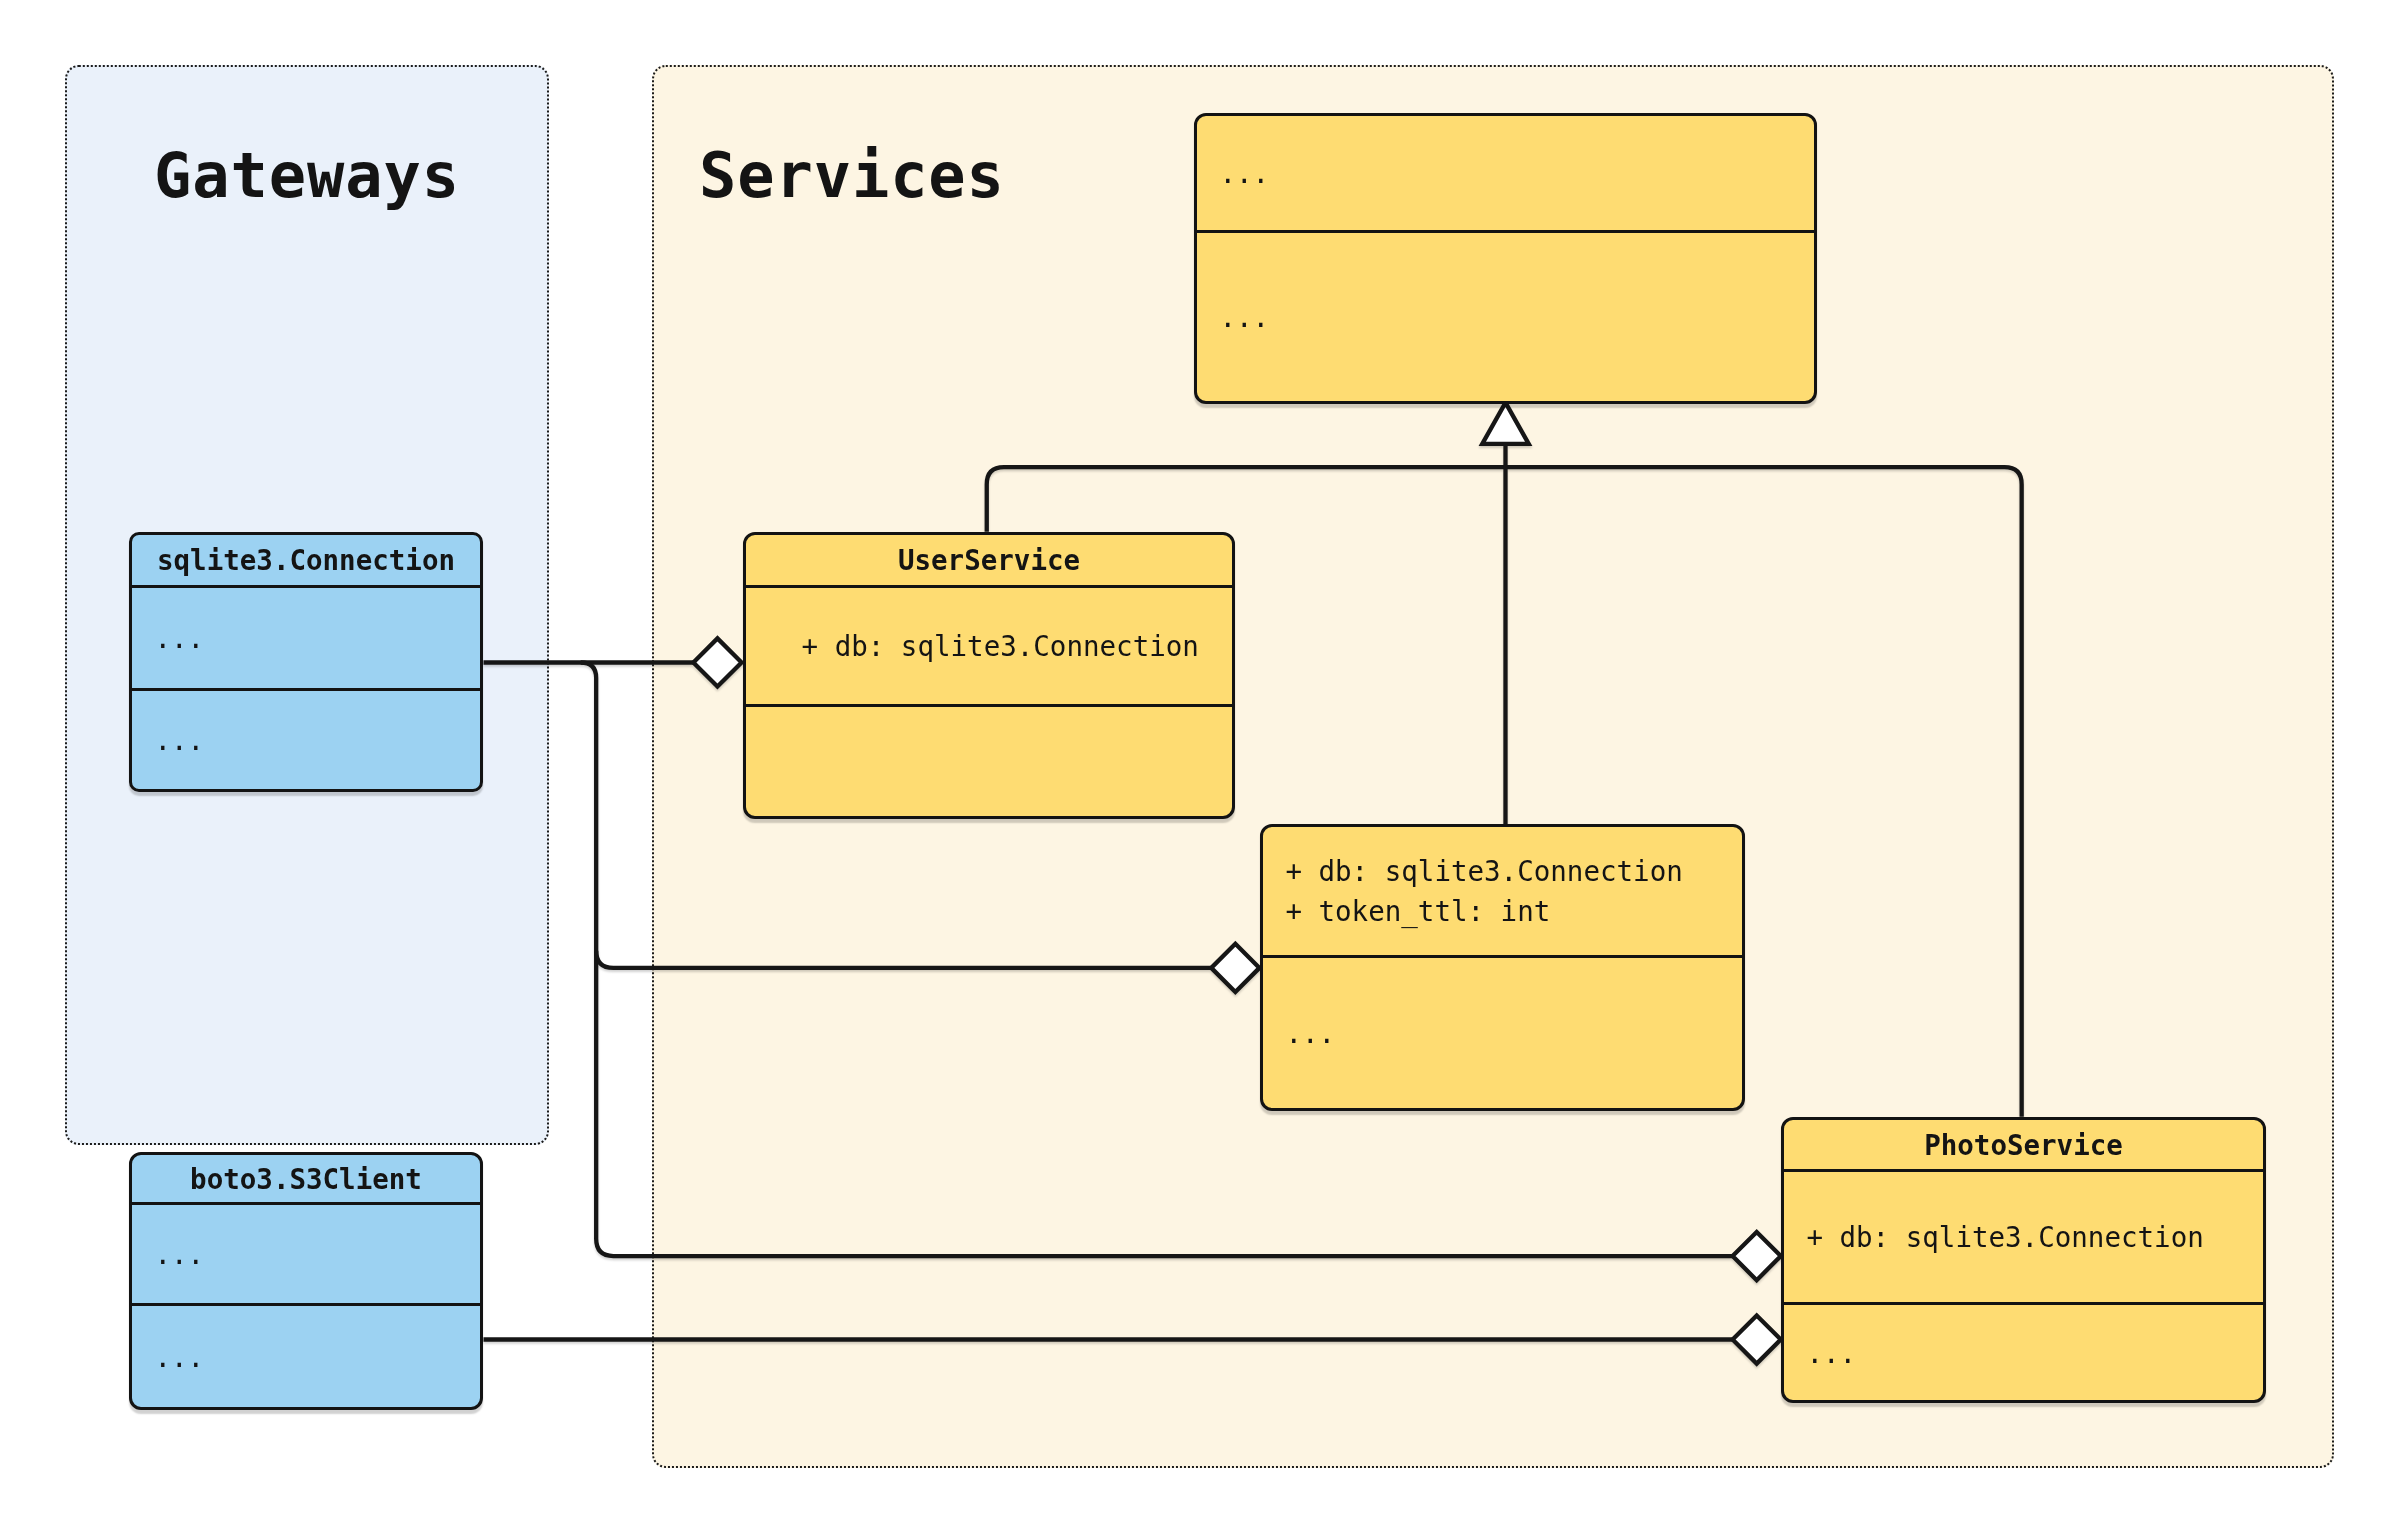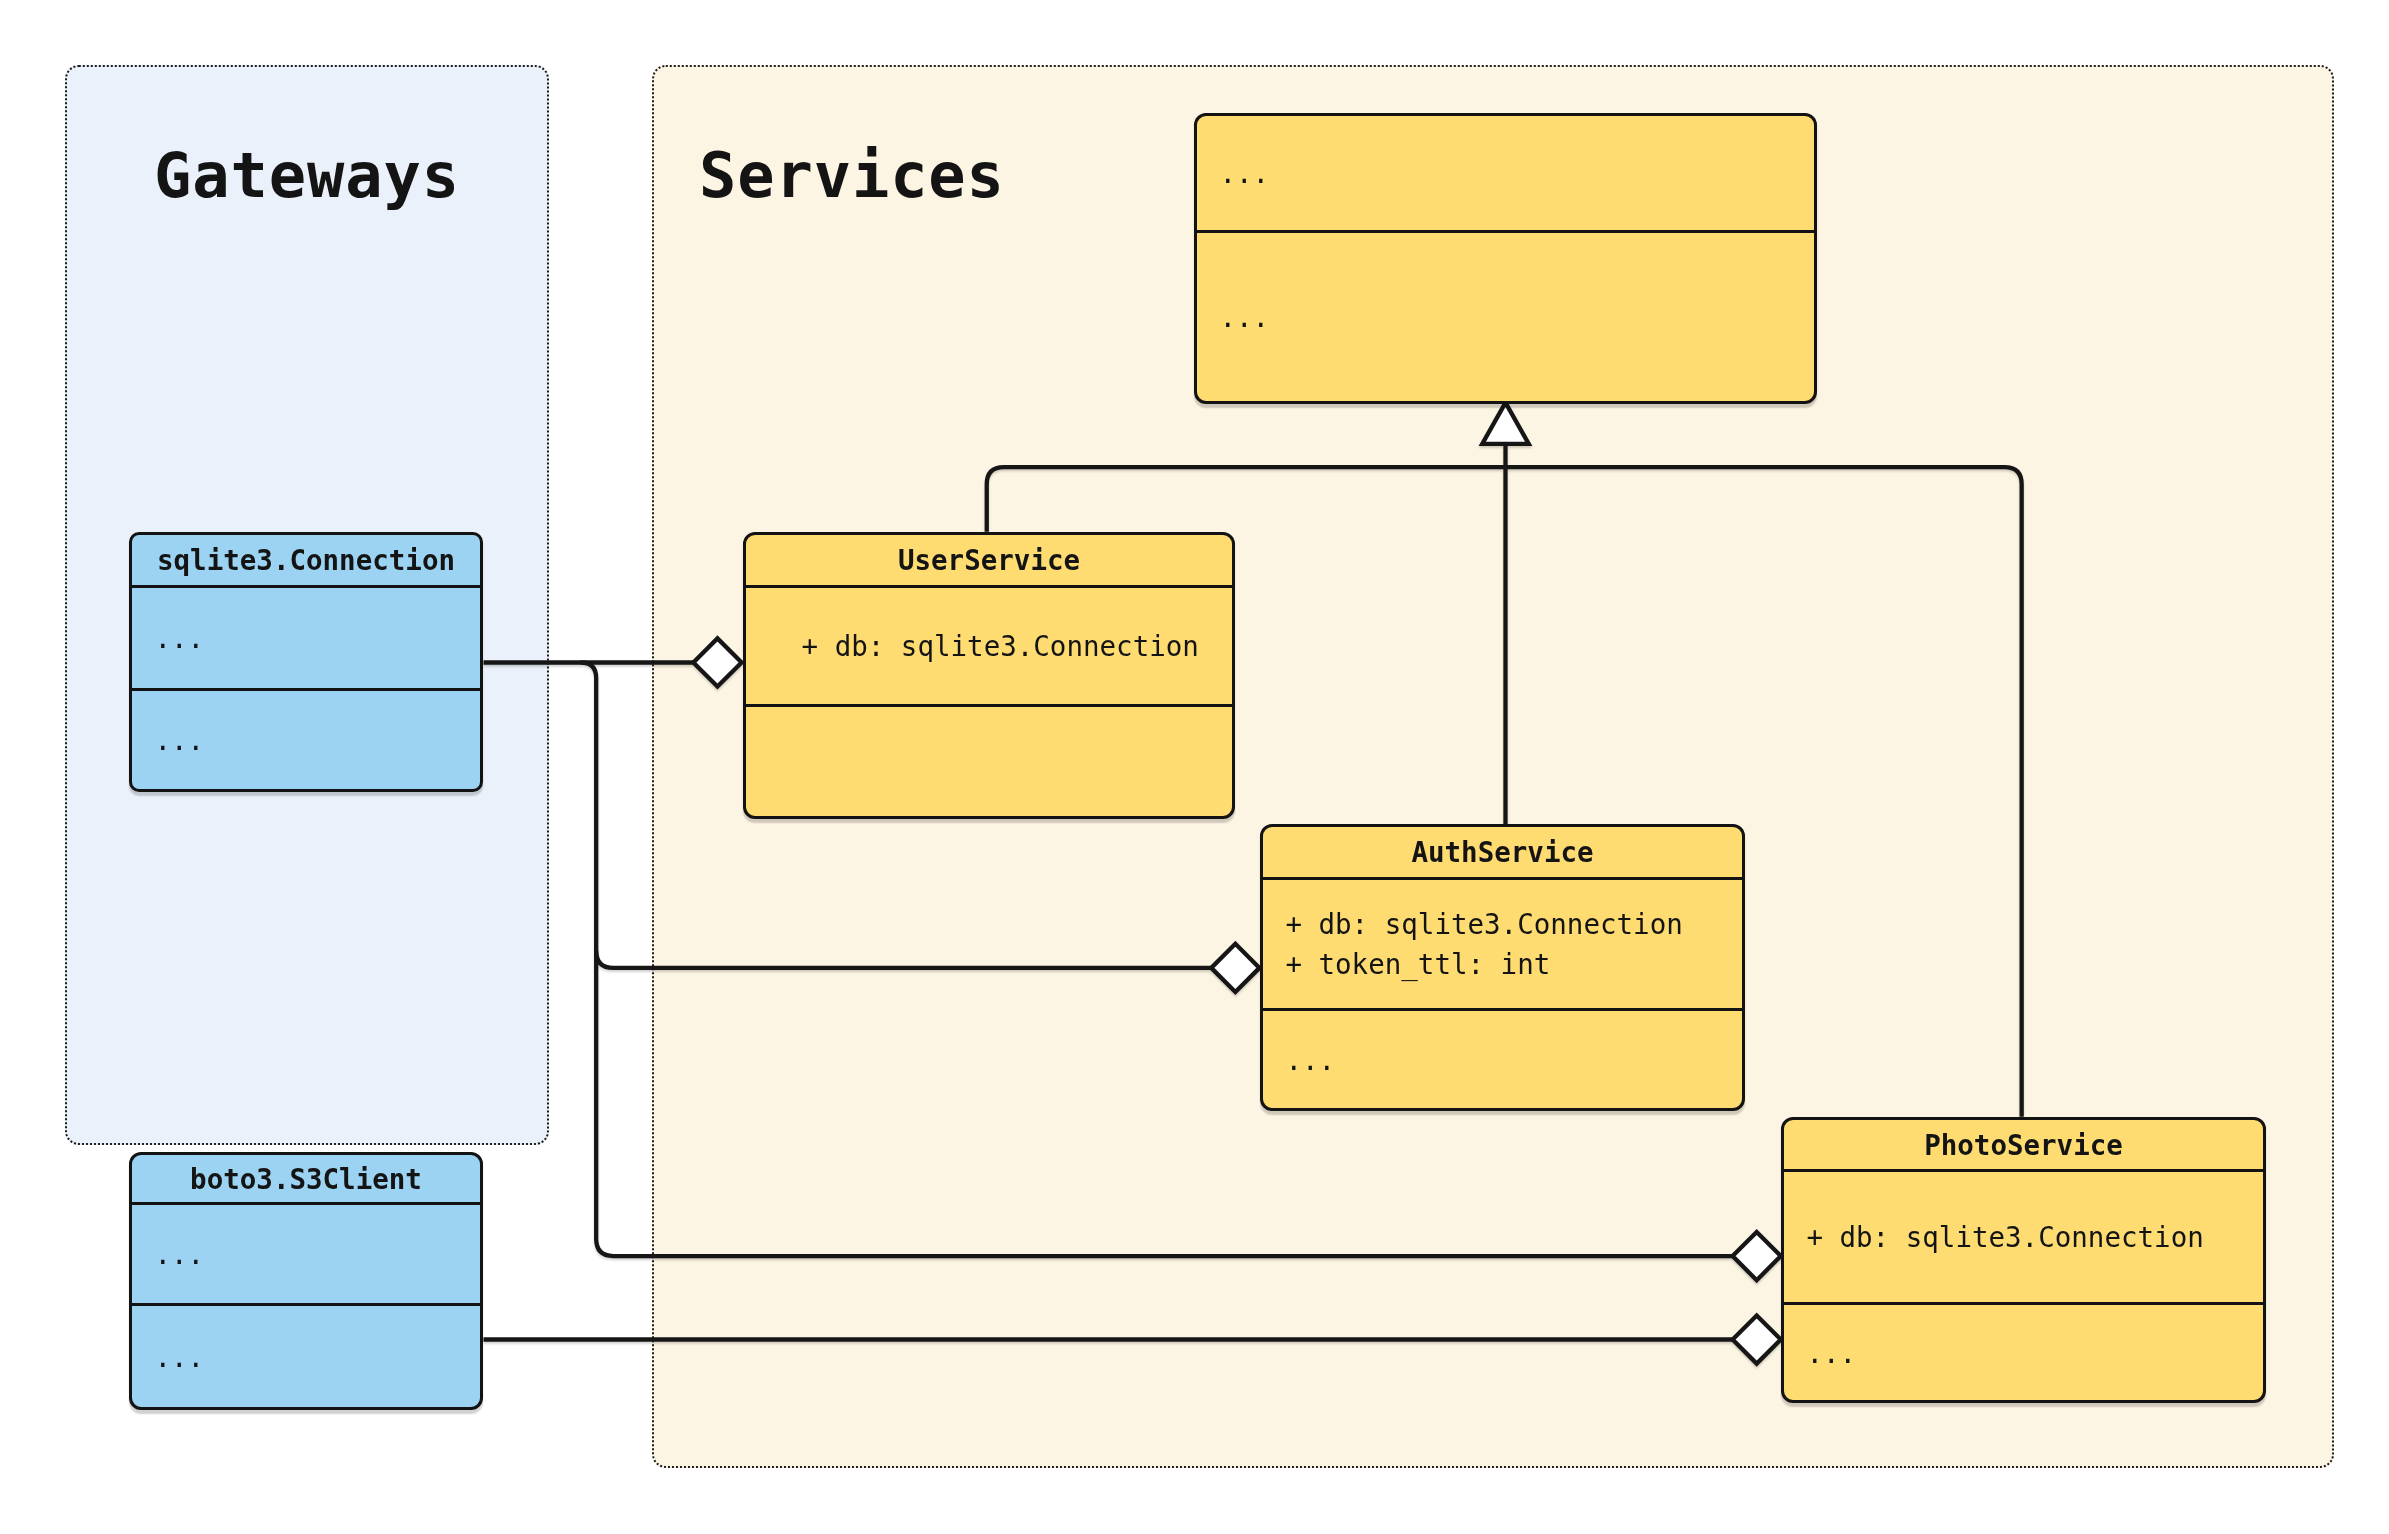--- a/index.html
+++ b/index.html
@@ -115,21 +115,20 @@
 
 <div class="cls" id="cls-user" style="background: rgb(254, 220, 114); text-align: center;">
   <div class="title">UserService</div>
   <div class="attrs">
     <span>+ db: sqlite3.Connection</span>
   </div>
   <div class="methods"></div>
 </div>
 
 <div class="cls" id="cls-auth" style="background: rgb(254, 220, 114);">
-  <div class="title">AuthService</div>
   <div class="attrs">
     <span>+ db: sqlite3.Connection</span>
     <span>+ token_ttl: int</span>
   </div>
   <div class="methods">
     <span>...</span>
   </div>
 </div>
 
 <div class="cls" id="cls-photo" style="background: rgb(254, 220, 114);">

